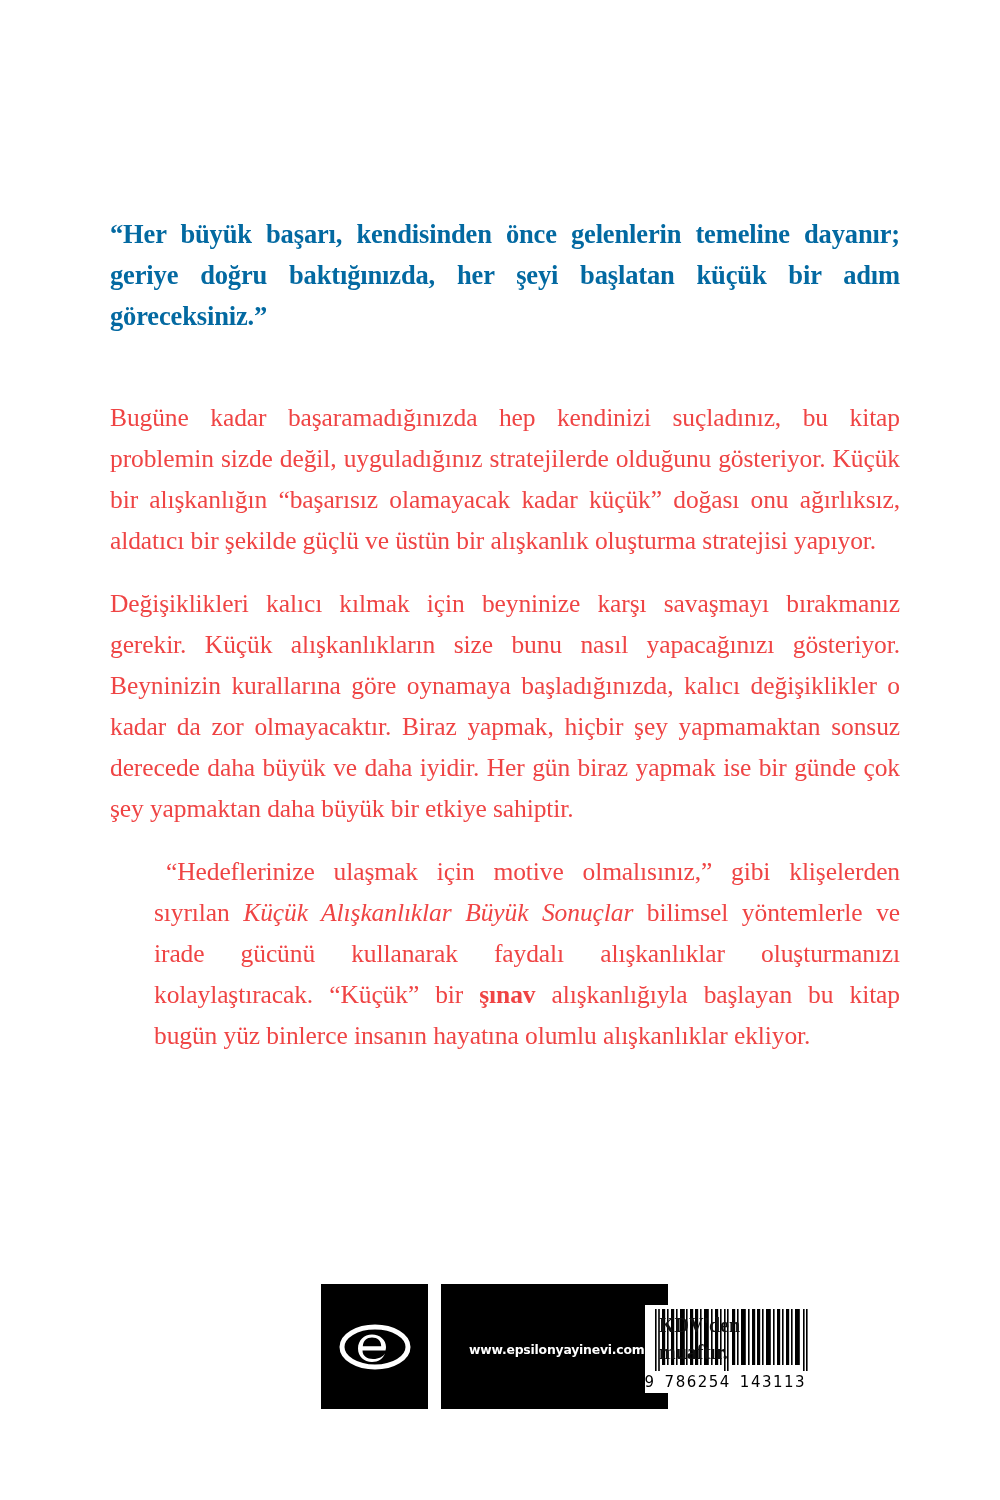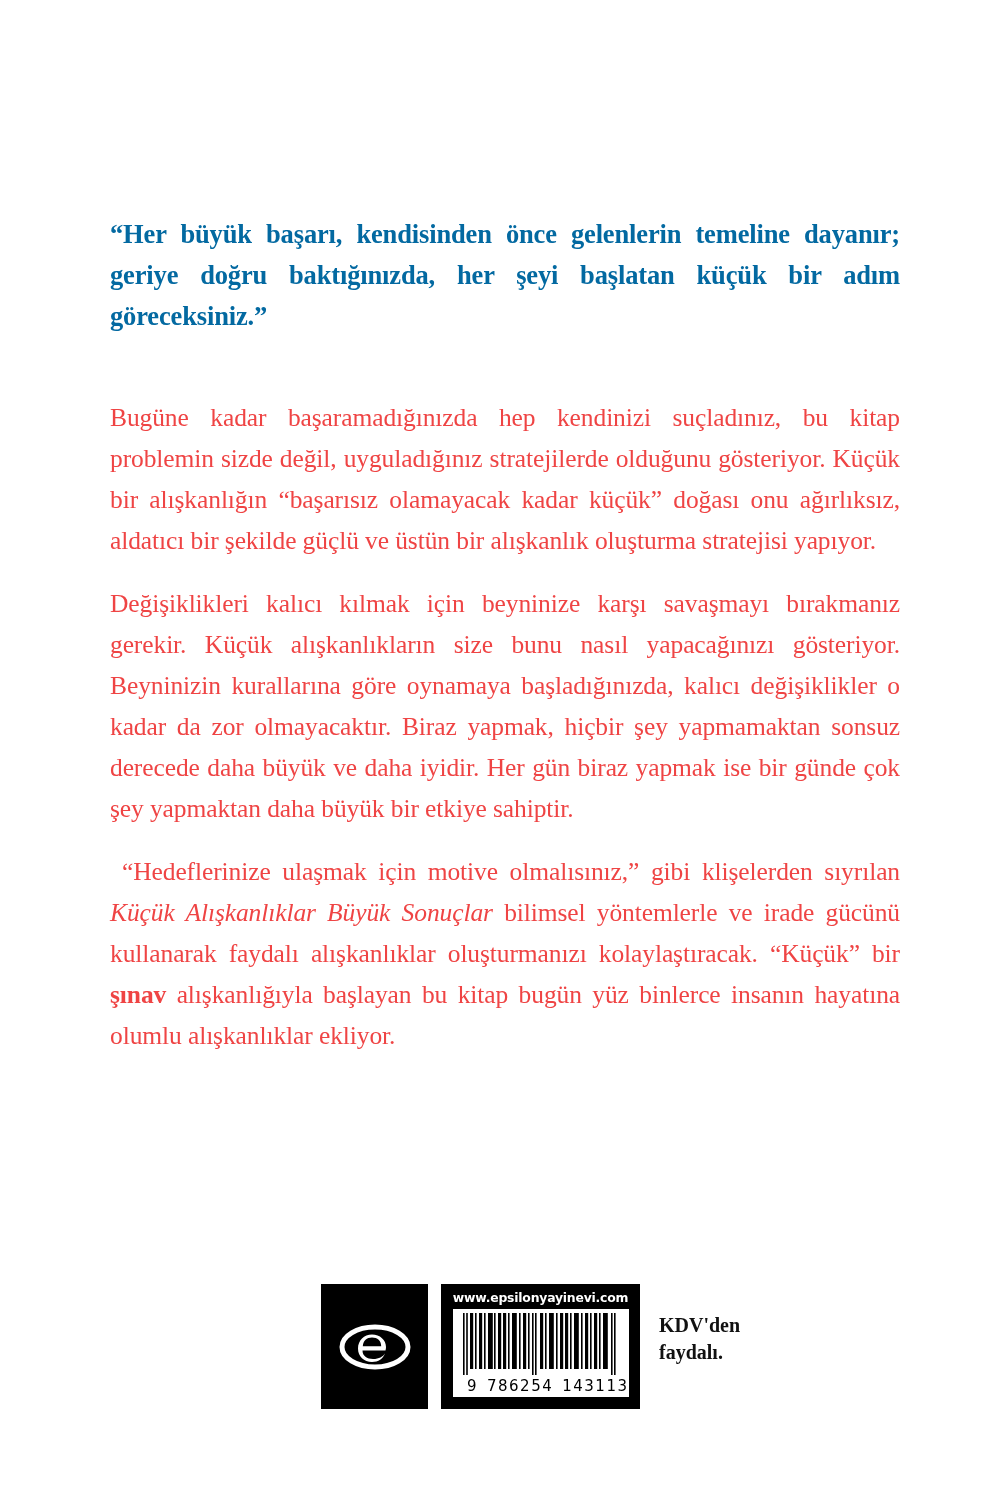--- a/index.html
+++ b/index.html
@@ -49,21 +49,21 @@
     font-size: 25.5px;
     line-height: 41px;
     text-align: justify;
     text-align-last: left;
     margin: 0 0 22px 0;
     letter-spacing: -0.1px;
     color: #ef4444;
     -webkit-hyphens: none;
     hyphens: none;
   }
-  p.para:last-child { margin-bottom: 0; }
+  p.para:last-child { margin-bottom: 0; margin-left: 44px; }
 
   p.para.indented { text-indent: 12px; }
 
   .italic-title { font-style: italic; }
   .bold-word { font-weight: bold; }
 
   
   .footer {
     position: absolute;
     left: 321px;
@@ -90,22 +90,23 @@
   }
 
   .barcode-box {
     position: absolute;
     left: 120px;
     top: 0;
     width: 199px;
     height: 125px;
     background: #000000;
     display: flex;
-    flex-direction: column;
+    flex-direction: row;
     align-items: center;
+    padding-left: 28px;
   }
   .barcode-url {
     color: #ffffff;
     font-family: "DejaVu Sans", "Liberation Sans", sans-serif;
     font-weight: bold;
     font-size: 12.4px;
     letter-spacing: -0.2px;
     margin-top: 6px;
     white-space: nowrap;
   }
@@ -220,18 +221,18 @@
             <rect x="148" y="0" width="1.6" height="62"></rect>
             <rect x="151" y="0" width="1.6" height="62"></rect>
           </g>
         </svg>
         <div class="barcode-digits"><span class="grp">9</span><span class="gap"></span><span class="grp">786254</span><span class="gap"></span><span class="grp">143113</span></div>
       </div>
     </div>
 
     <div class="kdv">
       <span>KDV'den</span>
-      <span>faydalı.</span>
+      <span>muaftır.</span>
     </div>
 
   </div>
 
 </div>
 
 </body></html>

